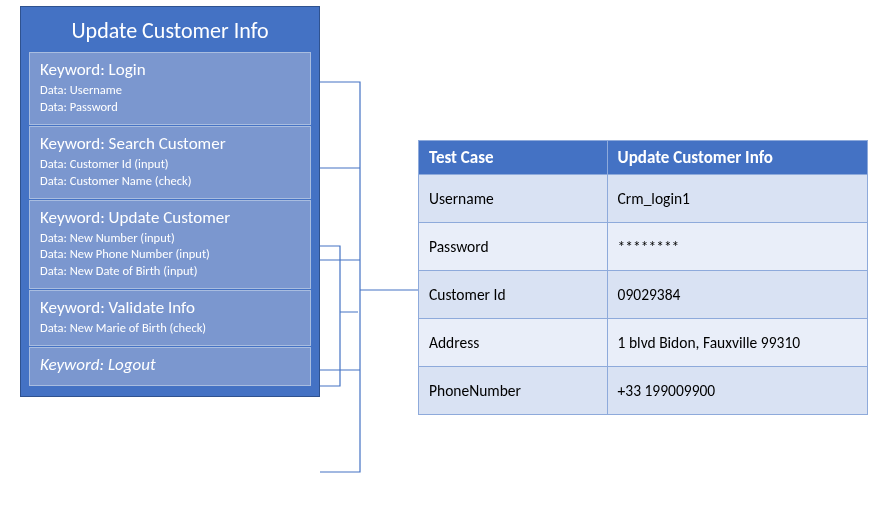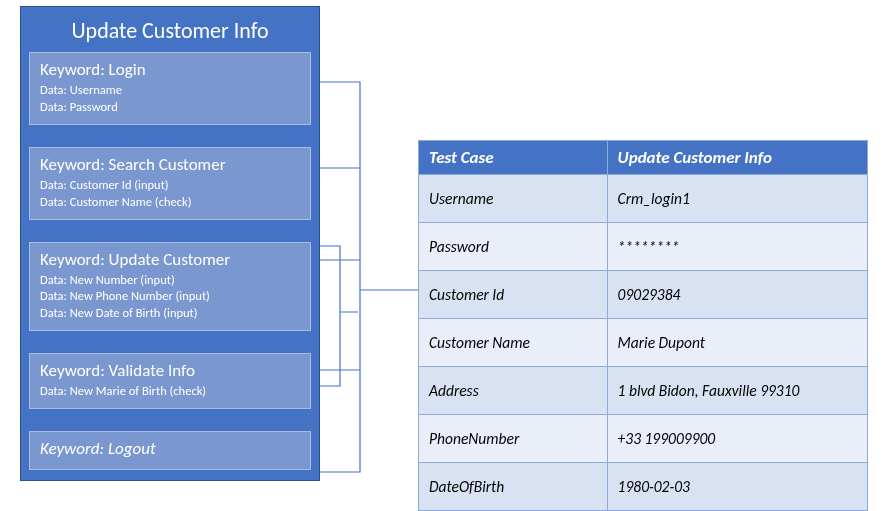--- a/index.html
+++ b/index.html
@@ -26,41 +26,40 @@
     font-size: 22px;
     font-weight: 400;
     text-align: center;
     padding: 4px 0 8px 0;
   }
   .keyword-box {
     background: #7b97cf;
     border: 1px solid #a9bde0;
     color: #ffffff;
     padding: 6px 10px 8px 10px;
-    margin-bottom: 22px;
+    margin-bottom: 1px;
   }
   .keyword-box:last-child { margin-bottom: 0; font-style: italic; }
   .keyword-title {
     font-size: 17px;
     font-weight: 400;
     margin-bottom: 2px;
   }
   .keyword-data {
     font-size: 12.5px;
     line-height: 1.35;
   }
   .table {
     position: absolute;
     left: 418px;
     top: 140px;
     width: 450px;
     border-collapse: collapse;
     font-size: 16px;
     border: 1px solid #8eaadb;
-    font-style: italic;
   }
   .table th {
     background: #4472c4;
     color: #ffffff;
     text-align: left;
     font-weight: 600;
     padding: 6px 10px;
     border: 1px solid #8eaadb;
     font-size: 17px;
   }
@@ -144,29 +143,21 @@
     </tr>
     <tr>
       <td>Password</td>
       <td>********</td>
     </tr>
     <tr>
       <td>Customer Id</td>
       <td>09029384</td>
     </tr>
     <tr>
-      <td>Customer Name</td>
-      <td>Marie Dupont</td>
-    </tr>
-    <tr>
       <td>Address</td>
       <td>1 blvd Bidon, Fauxville 99310</td>
     </tr>
     <tr>
       <td>PhoneNumber</td>
       <td>+33 199009900</td>
     </tr>
-    <tr>
-      <td>DateOfBirth</td>
-      <td>1980-02-03</td>
-    </tr>
   </tbody>
 </table>
 
 </body></html>

